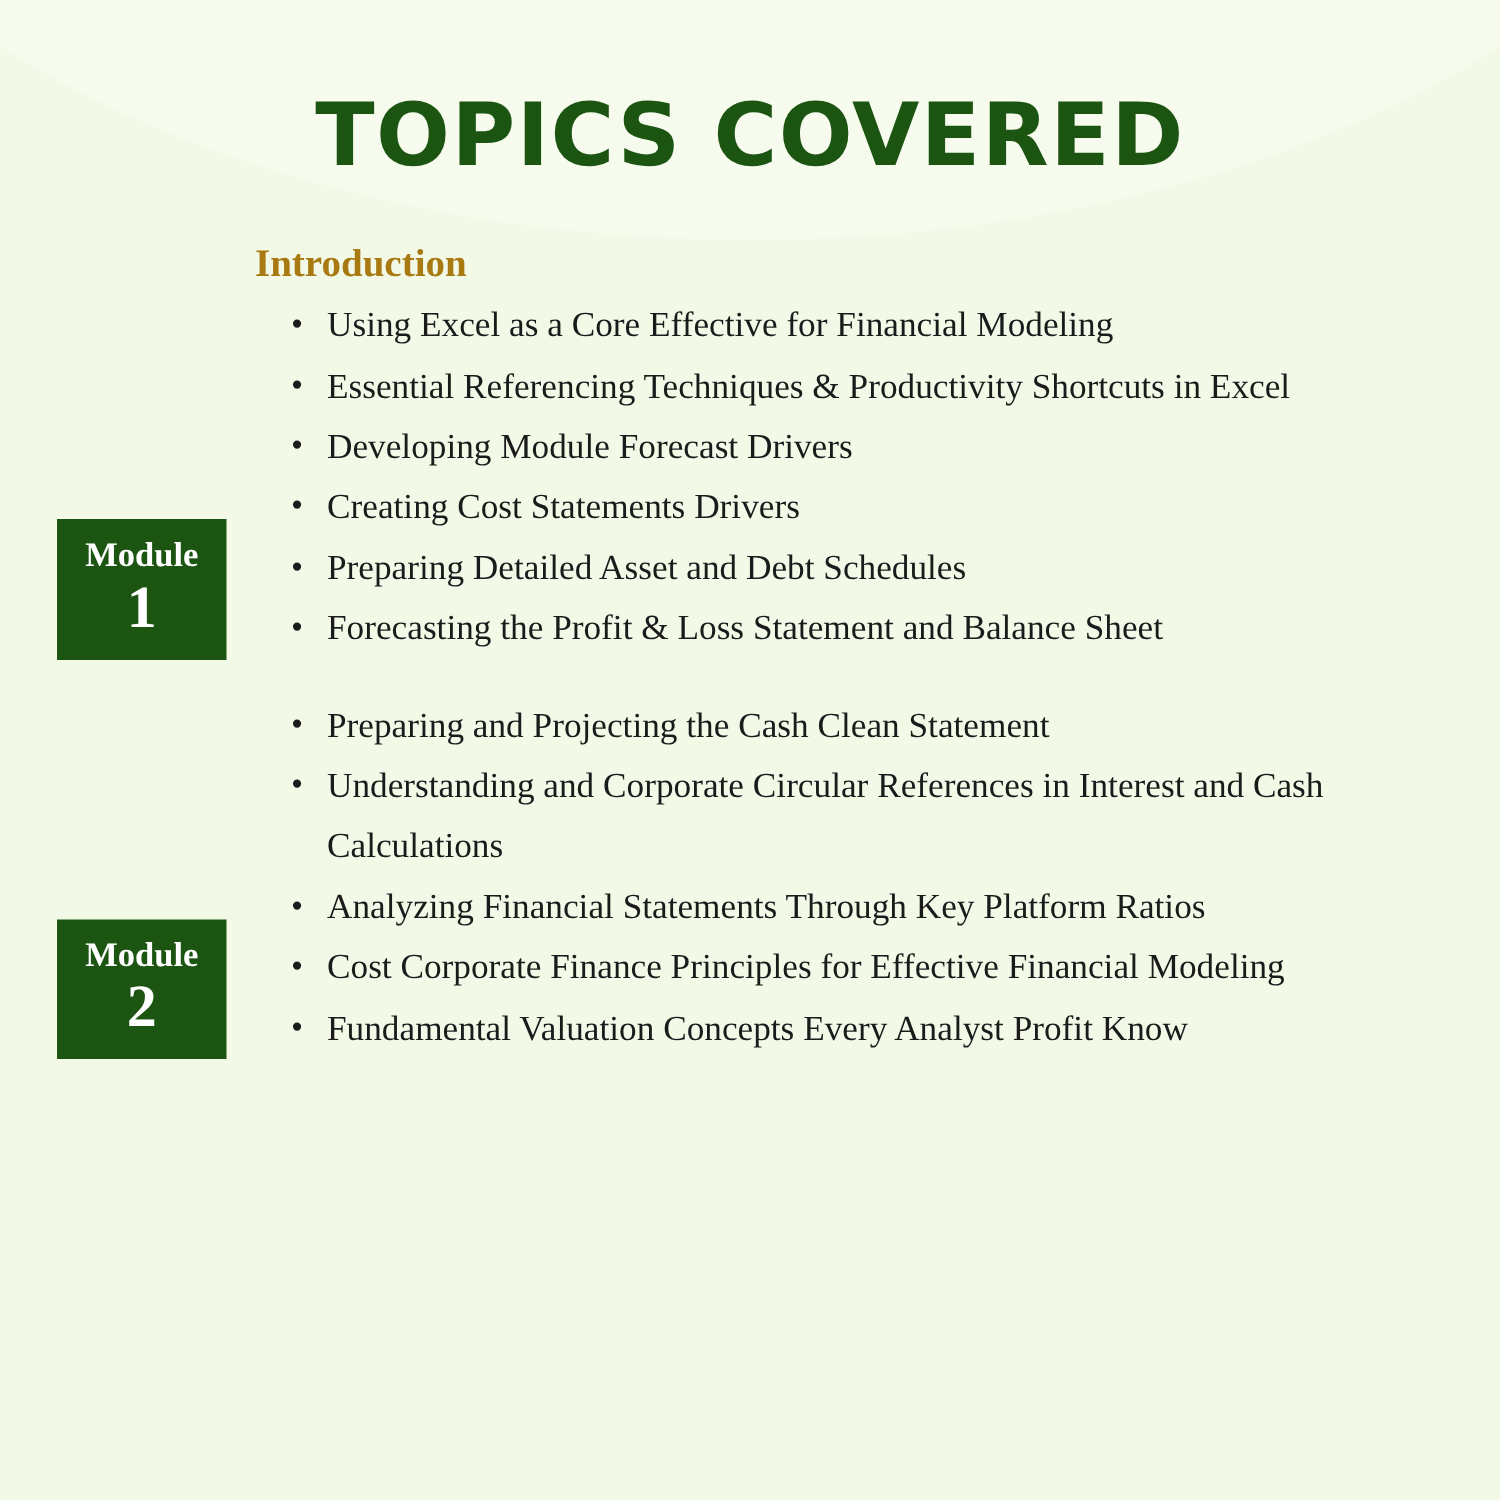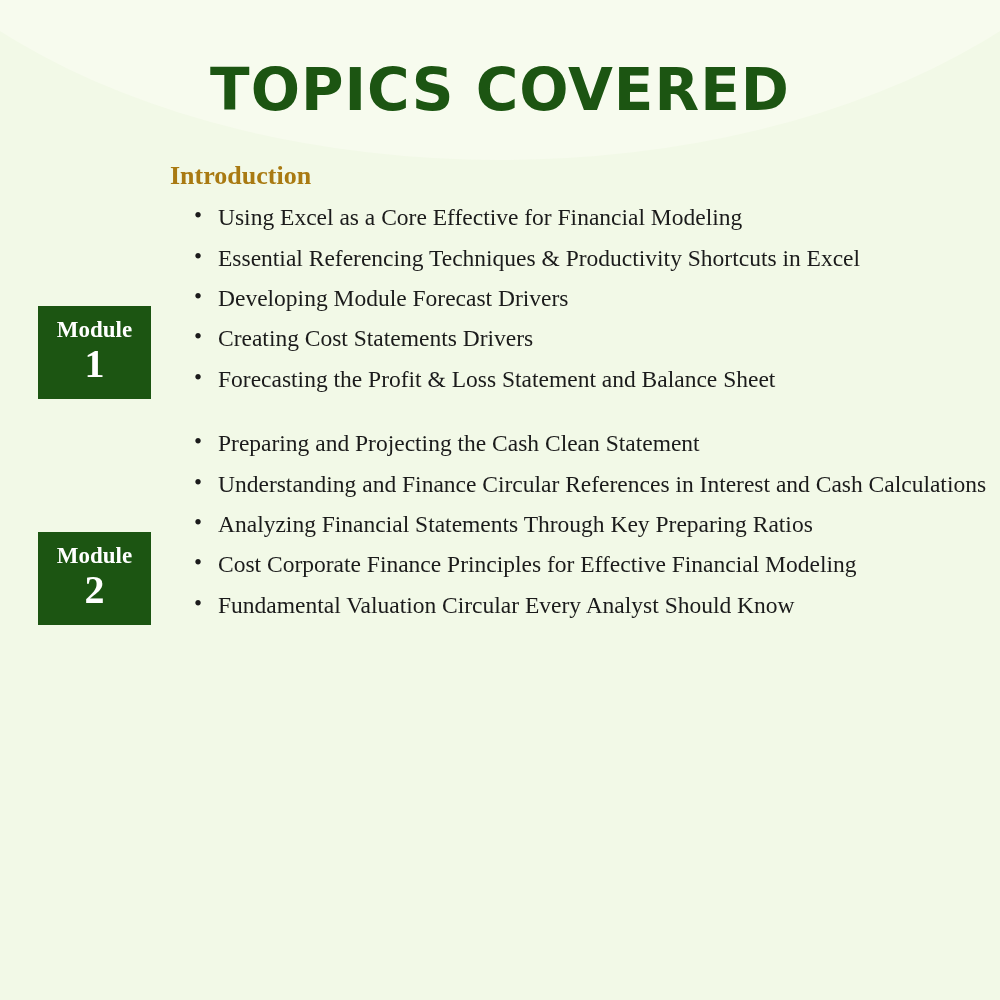--- a/index.html
+++ b/index.html
@@ -127,35 +127,36 @@
         <span class="badge-word">Module</span>
         <span class="badge-num">1</span>
       </div>
       <div class="module-body">
         <div class="module-heading">Introduction</div>
         <ul class="topics">
           <li> Using Excel as a Core Effective for Financial Modeling</li>
           <li>Essential Referencing Techniques &amp; Productivity Shortcuts in Excel</li>
           <li>Developing Module Forecast Drivers</li>
           <li>Creating Cost Statements Drivers</li>
+          <li>Preparing Detailed Asset and Debt Schedules</li>
           <li>Forecasting the Profit &amp; Loss Statement and Balance Sheet</li>
         </ul>
       </div>
     </div>
 
     <div class="module">
       <div class="badge">
         <span class="badge-word">Module</span>
         <span class="badge-num">2</span>
       </div>
       <div class="module-body">
         <ul class="topics">
           <li>Preparing and Projecting the Cash Clean Statement</li>
-          <li>Understanding and Finance Circular References in Interest and Cash Calculations</li>
-          <li>Analyzing Financial Statements Through Key Preparing Ratios</li>
+          <li>Understanding and Corporate Circular References in Interest and Cash Calculations</li>
+          <li>Analyzing Financial Statements Through Key Platform Ratios</li>
           <li>Cost Corporate Finance Principles for Effective Financial Modeling</li>
-          <li>Fundamental Valuation Circular Every Analyst Should Know</li>
+          <li>Fundamental Valuation Concepts Every Analyst Profit Know</li>
         </ul>
       </div>
     </div>
 
   </div>
 </div>
 
 </body></html>

